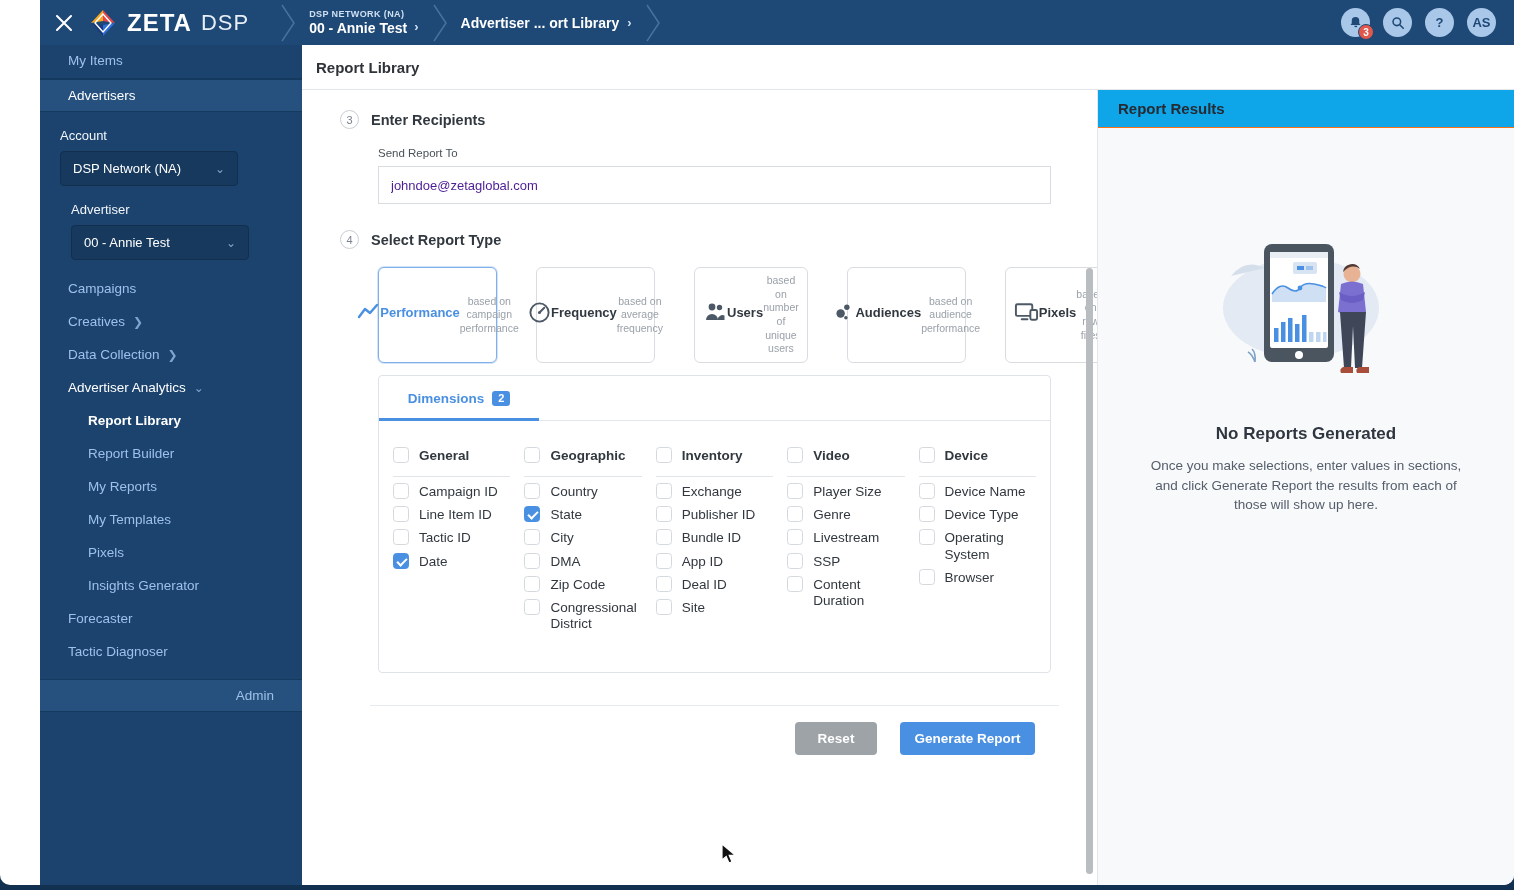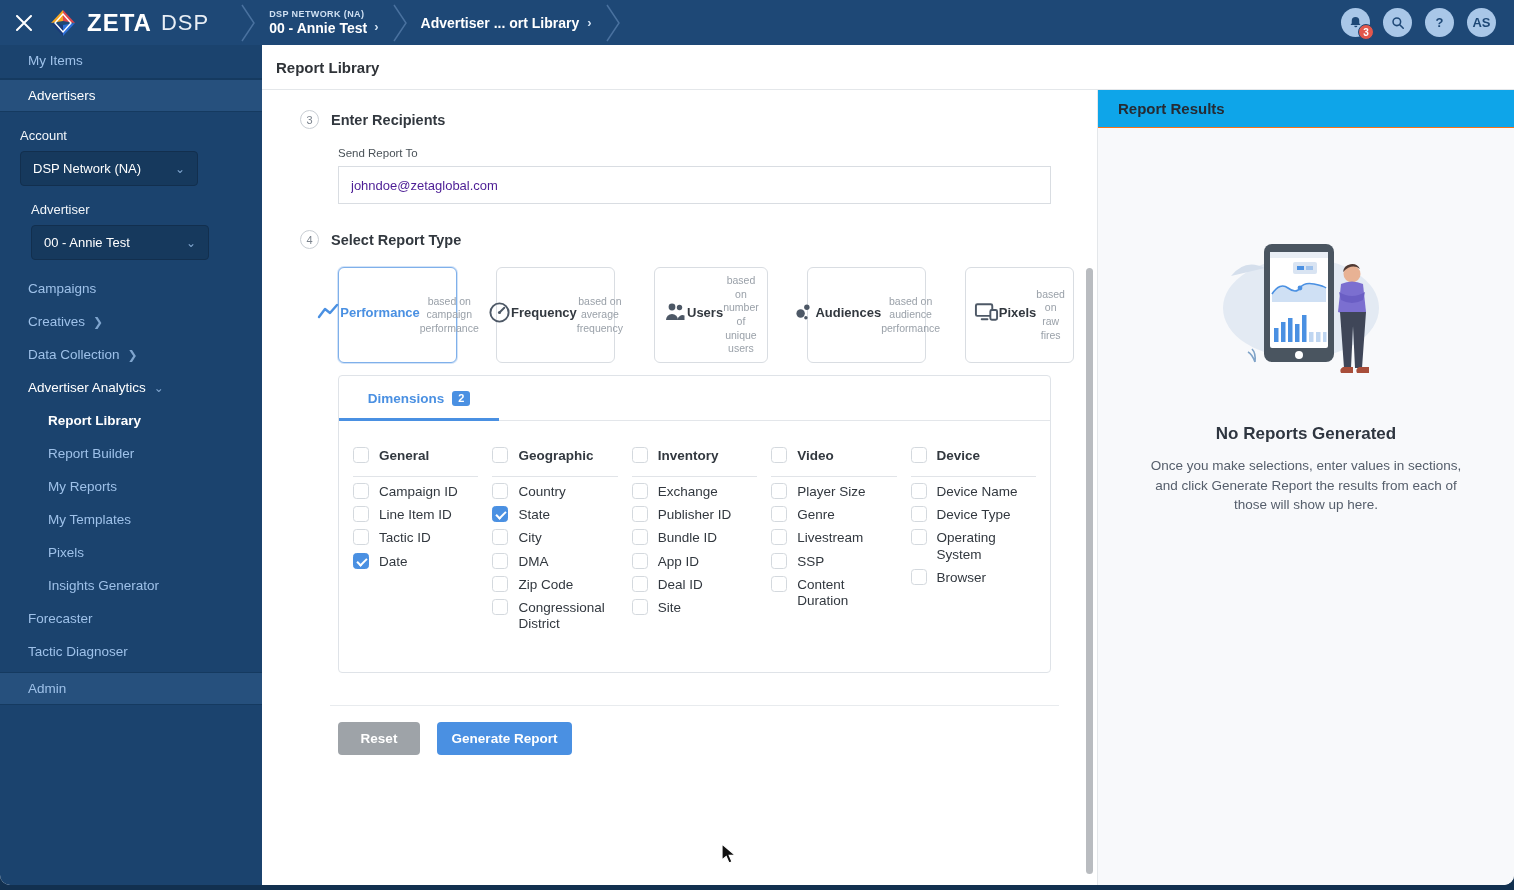--- a/index.html
+++ b/index.html
@@ -1,19 +1,19 @@
 <!DOCTYPE html>
 <html><head>
 <meta charset="utf-8">
 <style>
   * { margin:0; padding:0; box-sizing:border-box; }
   html,body { width:1514px; height:890px; overflow:hidden; }
   body { background:#12304f; font-family:"Liberation Sans", sans-serif; position:relative; }
   .app { width:1514px; height:885px; display:flex; flex-direction:column; overflow:hidden;
-         border-bottom-left-radius:10px; border-bottom-right-radius:10px; background:#fff; }
+         border-bottom-left-radius:10px; border-bottom-right-radius:10px; background:#fff;padding-left:40px; }
 
   
   .topbar { height:45px; background:#1E4876; display:flex; align-items:center; flex-shrink:0; color:#fff; }
   .close-btn { width:48px; display:flex; align-items:center; justify-content:center; cursor:pointer; }
   .brand { display:flex; align-items:center; gap:9px; padding-right:18px; }
   .brand-name { font-size:24px; font-weight:bold; letter-spacing:1px; color:#fff; }
   .brand-suffix { font-size:22px; color:#e8eef5; font-weight:normal; letter-spacing:1px; }
   .tb-chevron { margin:0 14px; }
   .crumb { display:flex; flex-direction:column; justify-content:center; line-height:1.15; }
   .crumb-label { font-size:9px; letter-spacing:.4px; color:#cfe0f2; font-weight:bold; }
@@ -91,21 +91,21 @@
   .dim-group-label { font-size:13.5px; font-weight:bold; color:#32383F; }
   .dim-item { display:flex; align-items:flex-start; gap:10px; margin-top:6px; cursor:pointer; }
   .dim-label { font-size:13.5px; color:#32383F; line-height:1.2; padding-top:1px; }
   .cb { width:16px; height:16px; border:1px solid #D4D9DE; border-radius:3.5px; background:#fff; flex-shrink:0; position:relative; cursor:pointer; }
   .cb.checked { background:#4a90e2; border-color:#4a90e2; }
   .cb.checked::after { content:""; position:absolute; left:5px; top:2px; width:4px; height:8px;
                        border:solid #fff; border-width:0 2px 2px 0; transform:rotate(45deg); }
 
   
   .foot-divider { border-top:1px solid #E8EBEE; margin:32px -8px 0 -8px; }
-  .actions { display:flex; justify-content:flex-start; gap:17px; padding:16px 16px 0 0; }
+  .actions { display:flex; justify-content:flex-end; gap:23px; padding:16px 16px 0 0; }
   .btn { height:33px; border:none; border-radius:4px; font-size:13.5px; font-weight:bold; color:#fff; cursor:pointer;
          font-family:"Liberation Sans", sans-serif; }
   .btn-reset { background:#9EA3A8; width:82px; }
   .btn-generate { background:#4a90e2; width:135px; }
 
   
   .scroll-thumb { position:absolute; right:4px; top:178px; width:7px; height:606px; background:#B9BCC0; border-radius:4px; }
 
   
   .results { width:417px; flex-shrink:0; background:#F8F9FB; border-left:1px solid #E4E7EA; display:flex; flex-direction:column; }
@@ -224,21 +224,21 @@
       <div class="nav-sub"><span>My Templates</span></div>
       <div class="nav-sub"><span>Pixels</span></div>
       <div class="nav-sub"><span>Insights Generator</span></div>
 
       <div class="nav-link">
           <span>Forecaster</span>
         </div>
       <div class="nav-link">
           <span>Tactic Diagnoser</span>
         </div>
-      <div class="side-section" style="margin-top:4px;"><span style="color:#9EC1E9;">Admin</span></div>
+      <div class="side-section" style="margin-top:11px;text-align:right;"><span style="color:#9EC1E9;">Admin</span></div>
     </aside>
 
     <div class="content">
       <div class="content-header">
         <span class="page-title">Report Library</span>
       </div>
       <div class="content-body">
         <div class="main-col">
           <div class="main-inner">
 

